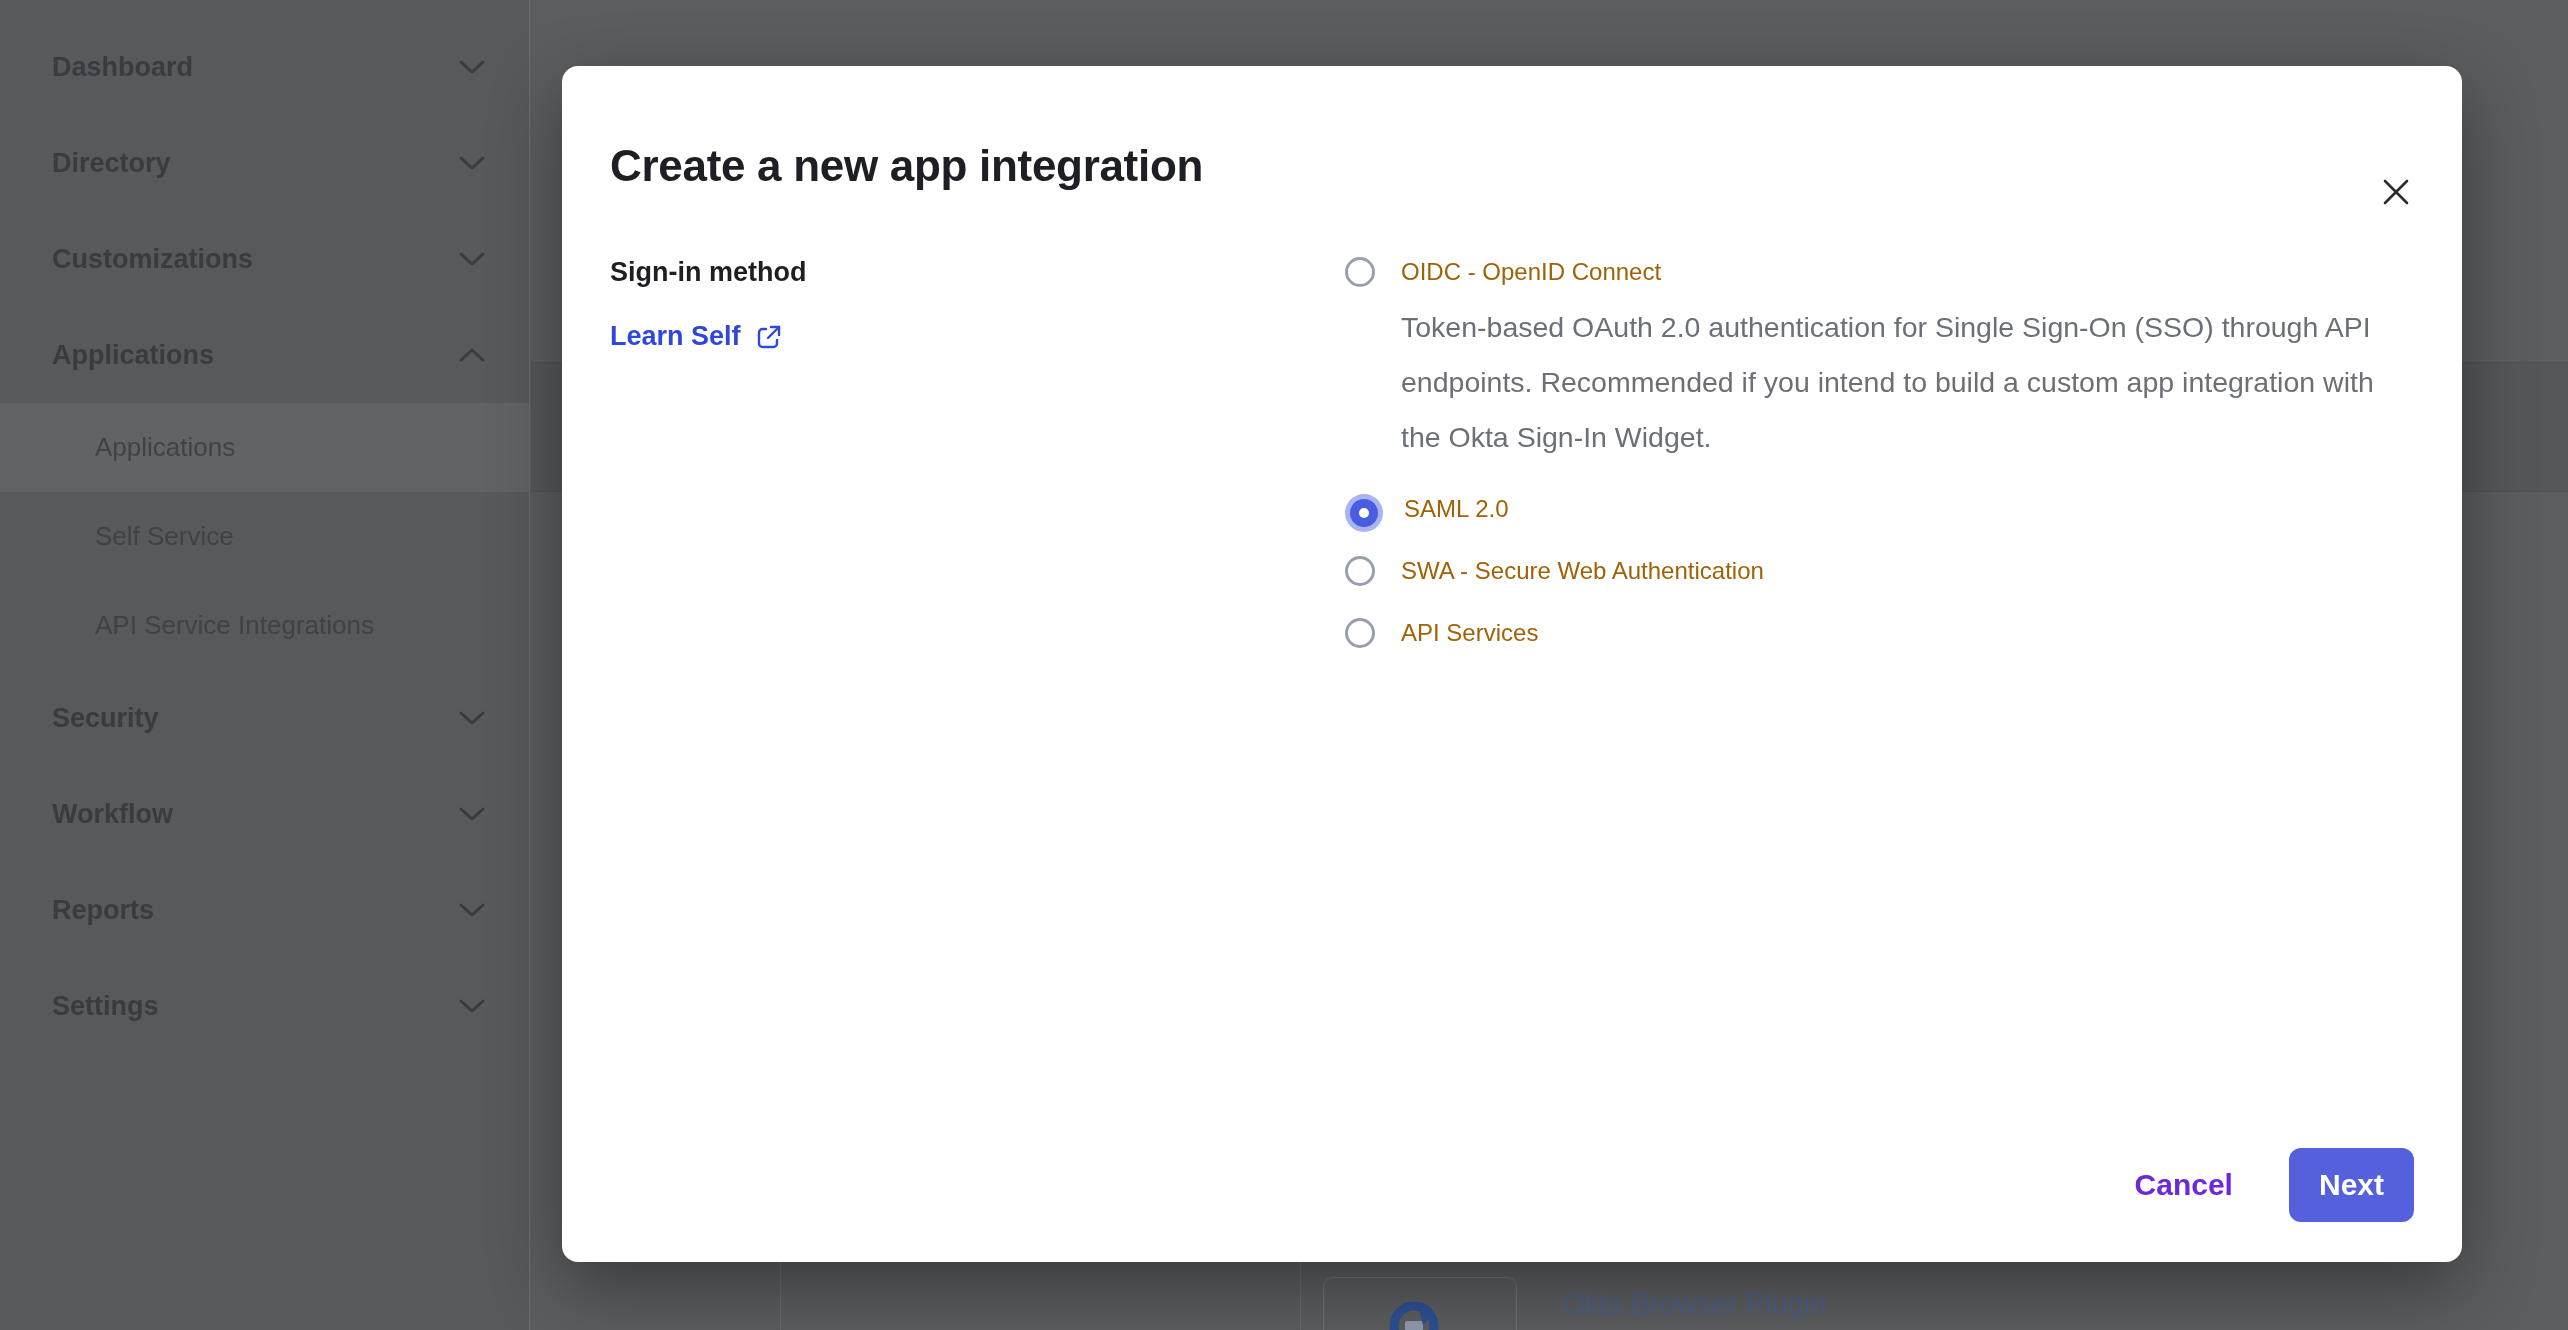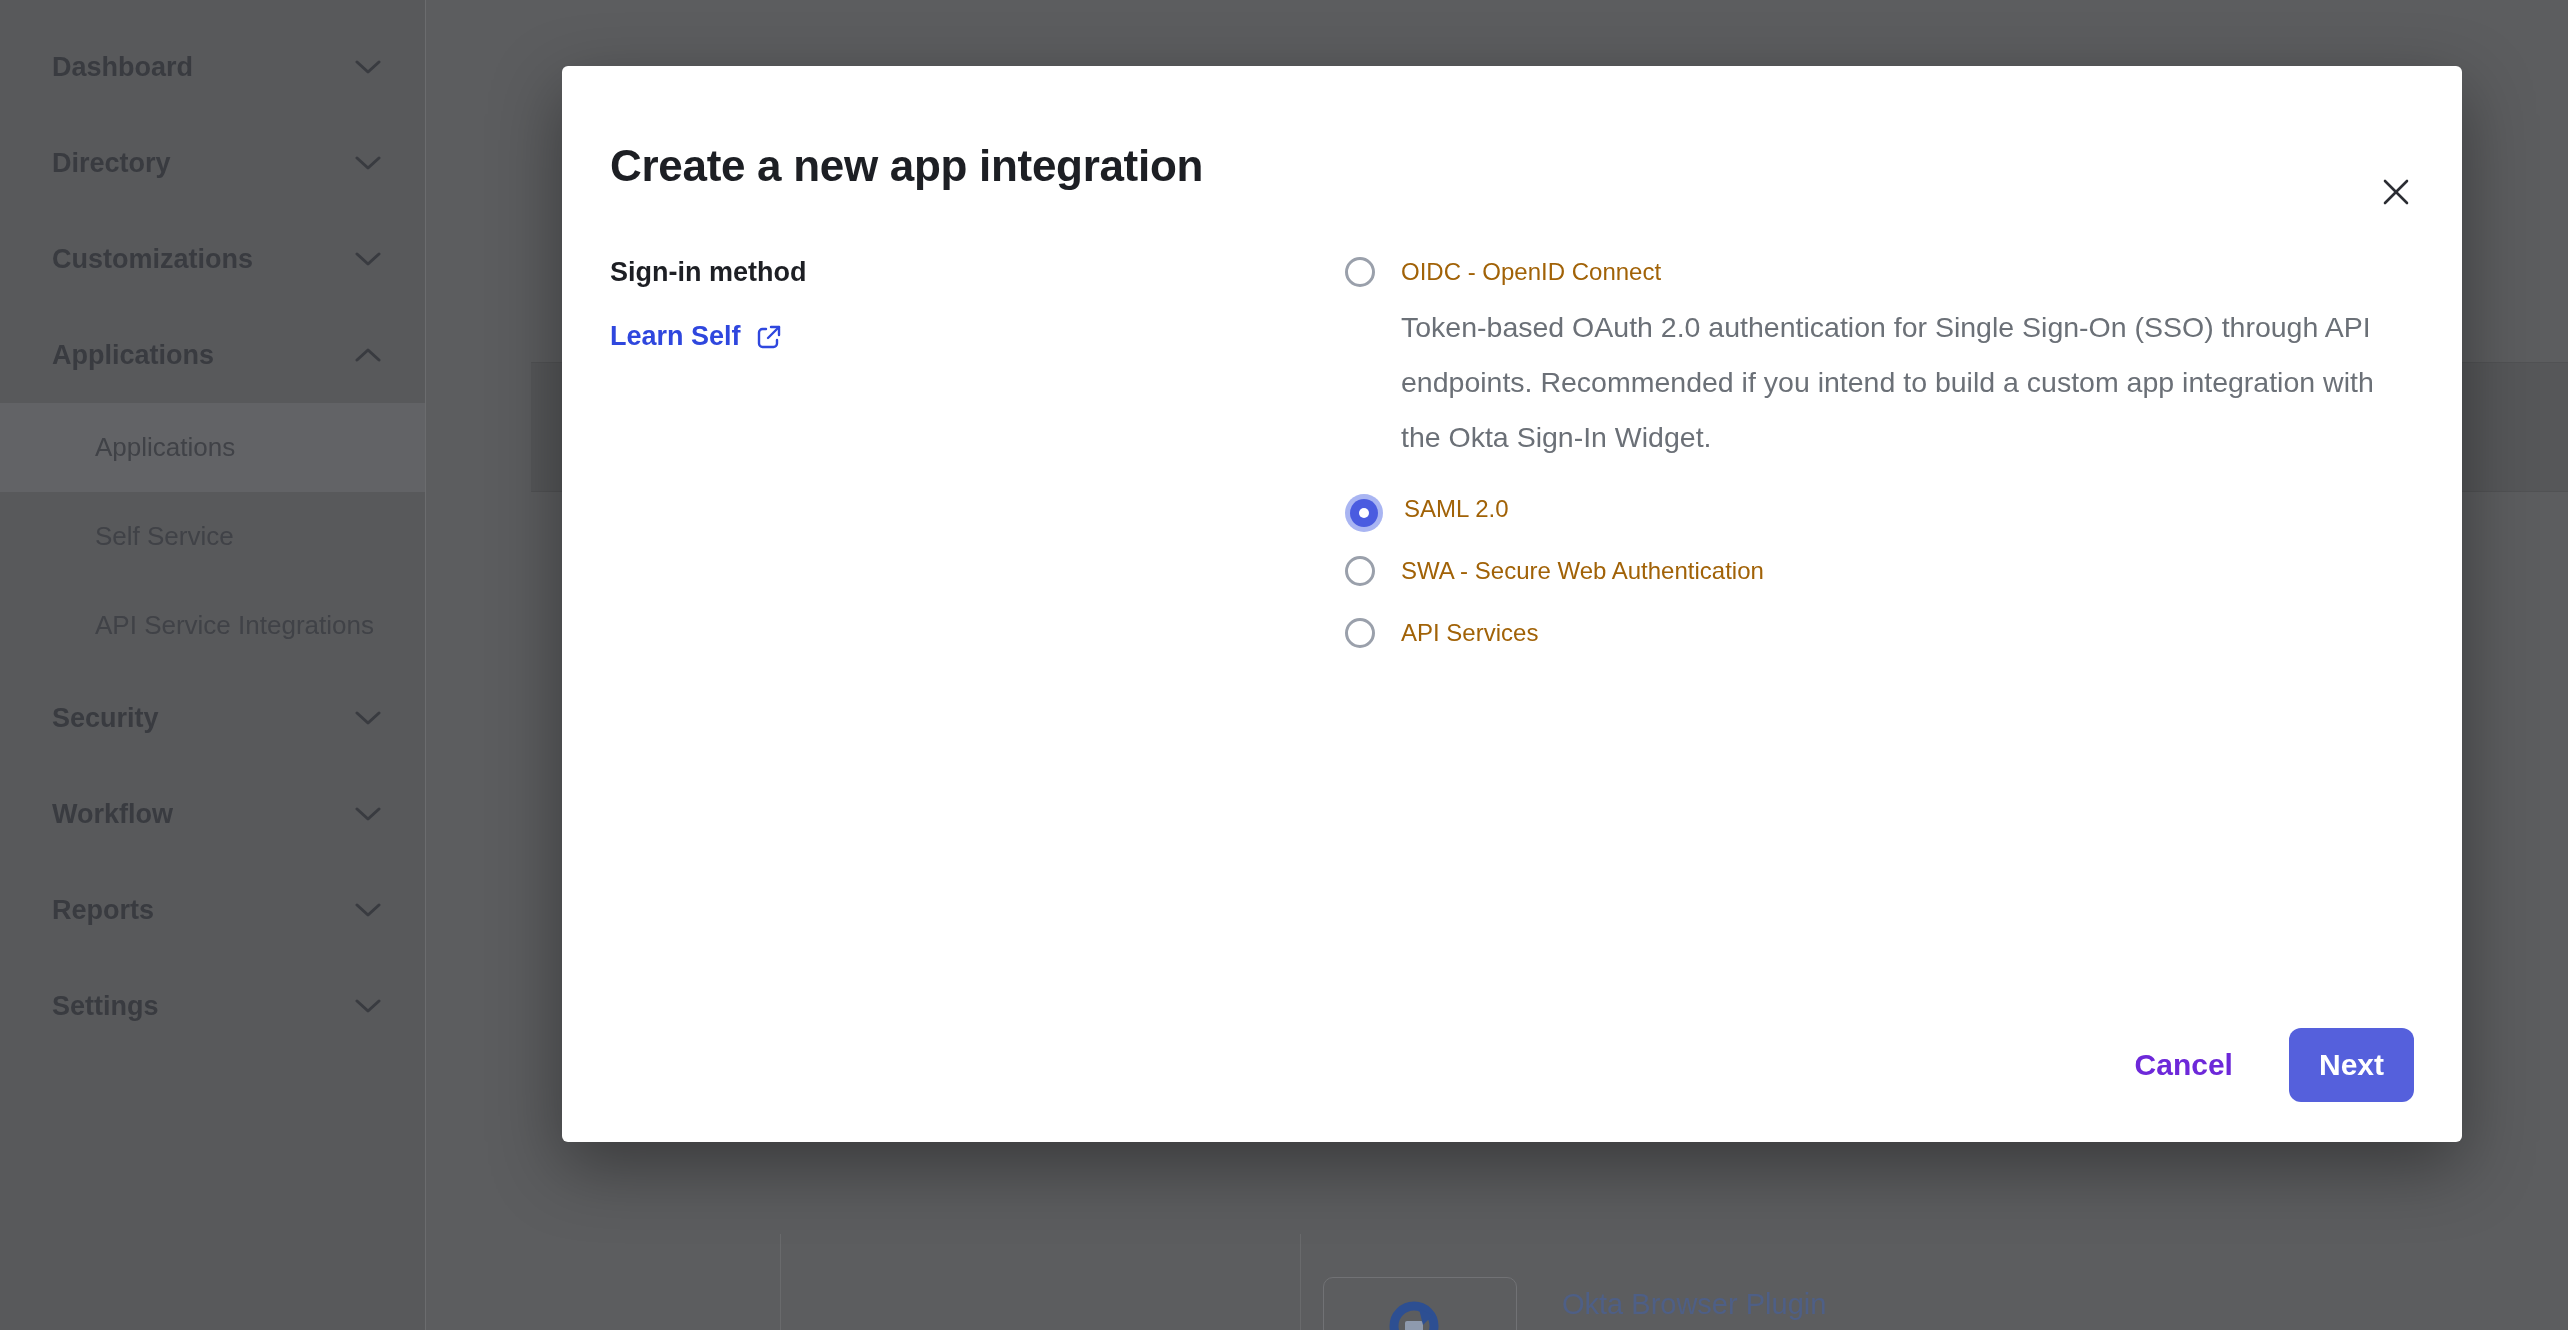--- a/index.html
+++ b/index.html
@@ -1,37 +1,37 @@
 <!DOCTYPE html>
 <html><head>
 <meta charset="utf-8">
 <style>
   html,body{margin:0;padding:0;background:#4a4b4d;}
   *{box-sizing:border-box;font-family:"Liberation Sans", sans-serif;}
   #app{position:relative;width:2568px;height:1330px;overflow:hidden;background:#5c5d5f;}
 
   
-  .sidebar{position:absolute;left:0;top:0;width:426px;height:1330px;background:#58595b;border-right:1px solid #6b6c6e;padding-top:19px;}
+  .sidebar{position:absolute;left:0;top:0;width:530px;height:1330px;background:#58595b;border-right:1px solid #6b6c6e;padding-top:19px;}
   .side-item{height:96px;display:flex;align-items:center;justify-content:space-between;padding:0 44px 0 52px;color:#393b40;font-size:27px;font-weight:700;cursor:pointer;}
   .side-sub{height:89px;display:flex;align-items:center;padding:0 44px 0 95px;color:#404247;font-size:26px;font-weight:400;cursor:pointer;}
   .side-sub.selected{background:#626366;}
   .chev{width:26px;height:16px;flex:0 0 auto;}
   .chev svg{display:block;width:26px;height:16px;stroke:#393b40;stroke-width:3;fill:none;stroke-linecap:round;stroke-linejoin:round;}
   .chev.up svg{transform:rotate(180deg);}
 
   
   .bg-band{position:absolute;left:531px;right:0;top:362px;height:130px;background:#565759;border-top:1px solid #515254;border-bottom:1px solid #515254;}
   .bg-vline{position:absolute;top:1234px;bottom:0;width:1px;background:#696a6c;}
   .bg-card{position:absolute;left:1323px;top:1277px;width:194px;height:70px;border:1px solid #717275;border-radius:10px 10px 0 0;}
   .plugin-icon{position:absolute;left:1385px;top:1295px;width:58px;height:58px;}
   .plugin-icon svg{display:block;width:58px;height:58px;}
   .bg-plugin-link{position:absolute;left:1562px;top:1288px;font-size:29px;font-weight:400;color:#4e5f86;cursor:pointer;}
 
   
-  .modal{position:absolute;left:562px;top:66px;width:1900px;height:1076px;background:#ffffff;border-radius:6px;box-shadow:0 24px 70px rgba(0,0,0,0.38);}
+  .modal{position:absolute;left:562px;top:66px;width:1900px;height:1196px;background:#ffffff;border-radius:16px;box-shadow:0 24px 70px rgba(0,0,0,0.38);}
   .modal-close{position:absolute;top:108px;right:48px;width:36px;height:36px;cursor:pointer;display:flex;align-items:center;justify-content:center;}
   .modal-close svg{width:30px;height:30px;stroke:#2b2d33;stroke-width:2.6;stroke-linecap:round;}
   .modal-title{margin:0;padding:74px 48px 0 48px;font-size:44px;line-height:52px;font-weight:700;color:#1d1f24;letter-spacing:-0.3px;}
   .modal-body{display:flex;padding:0 48px;margin-top:62px;}
   .col-left{width:735px;flex:0 0 auto;}
   .section-label{font-size:27px;font-weight:700;color:#1d1f24;line-height:36px;}
   .learn-more{display:inline-flex;align-items:center;gap:14px;margin-top:31px;color:#2f47de;font-size:27px;font-weight:700;cursor:pointer;text-decoration:none;}
   .learn-more .ext-icon svg{display:block;width:28px;height:28px;stroke:#2f47de;stroke-width:2.4;fill:none;stroke-linecap:round;stroke-linejoin:round;}
   .col-right{flex:1 1 auto;}
   .option{display:flex;align-items:flex-start;margin-bottom:26px;cursor:pointer;}

